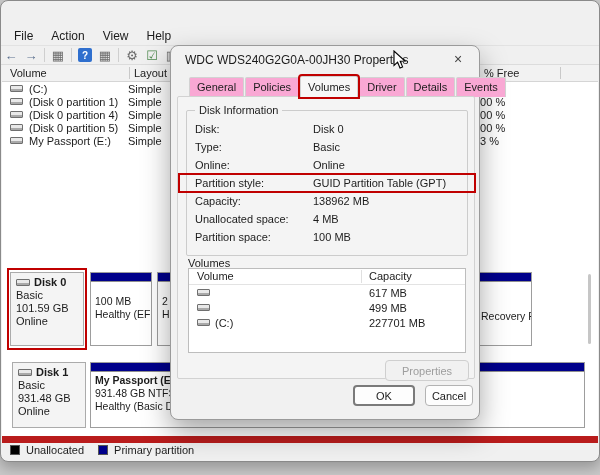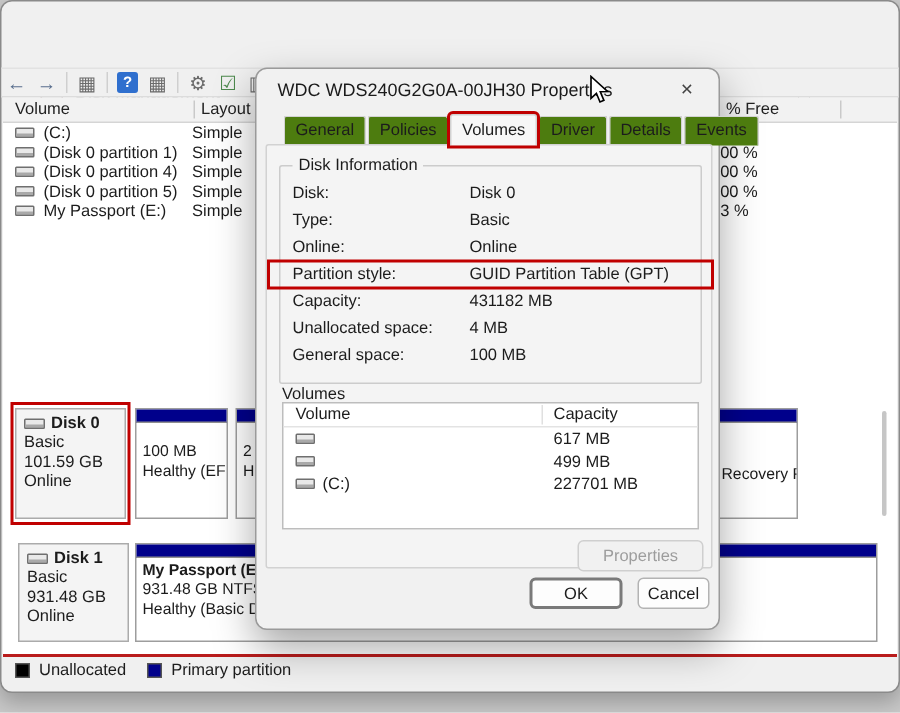--- a/index.html
+++ b/index.html
@@ -51,33 +51,33 @@
   .disk-icon { width:14px; height:7px; background:#e9e9e9; border:1px solid #6f6f6f; border-radius:1px;
                box-shadow:inset 0 -2px 0 #a9a9a9; display:inline-block; }
   .part { position:absolute; background:#ffffff; border:1px solid #9d9d9d; }
   .pband { height:9px; background:#00008B; border-bottom:1px solid #8f8f8f; }
   .ptext { font-size:10.5px; line-height:13px; color:#1c1c1c; padding:2px 0 0 4px; white-space:nowrap; overflow:hidden; }
   .redbox { position:absolute; border:2px solid #C00000; pointer-events:none; }
   .vscroll { position:absolute; width:3px; border-radius:2px; background:#c6c6c6; }
 
   
   .legend { position:absolute; left:1px; right:1px; top:435px; height:20px; background:#f0f0f0;
-            border-top:2px solid #b91c1c; display:flex; align-items:center; padding-left:8px; gap:6px;
+            border-top:7px solid #b91c1c; display:flex; align-items:center; padding-left:8px; gap:6px;
             border-radius:0 0 8px 8px; font-size:11px; color:#1c1c1c; }
   .lgsq { width:10px; height:10px; border:1px solid #555; }
 
   
   .dialog { position:absolute; left:170px; top:45px; width:310px; height:375px; background:#f1f1f1;
             border:1px solid #9a9a9a; border-radius:8px; box-shadow:0 12px 28px rgba(0,0,0,.35); z-index:50; }
   .dtitle { position:absolute; left:14px; top:7px; font-size:12px; color:#1b1b1b; white-space:nowrap; }
   .dclose { position:absolute; right:4px; top:0; width:34px; height:26px; display:flex; align-items:center;
             justify-content:center; font-size:14px; color:#444; }
   .tabs { position:absolute; left:18px; top:30px; height:21px; display:flex; align-items:flex-end; }
   .tab { font-size:11px; color:#1c1c1c; padding:3px 7px 4px 7px; border:1px solid #d2d2d2; border-bottom:none;
-         background:#4d7c0f; margin-right:1px; border-radius:2px 2px 0 0; position:relative; }
+         background:#f9a8d4; margin-right:1px; border-radius:2px 2px 0 0; position:relative; }
   .tab.active { background:#f7f7f7; padding-top:4px; z-index:2; outline:2px solid #C00000; }
   .tabpage { position:absolute; left:6px; top:50px; width:298px; height:283px; background:#f4f4f4;
              border:1px solid #d2d2d2; border-radius:2px; }
   .groupbox { position:absolute; left:8px; top:13px; width:282px; height:146px; border:1px solid #cccccc;
               border-radius:2px; padding-top:9px; }
   .gb-label { position:absolute; left:8px; top:-7px; background:#f4f4f4; padding:0 4px; font-size:11px; color:#1c1c1c; }
   .frow { display:flex; height:18px; align-items:center; padding-left:8px; font-size:11px; color:#1c1c1c; position:relative; }
   .flabel { flex:0 0 118px; }
   .fvalue { flex:1; white-space:nowrap; }
   .frow .redbox { left:-9px; right:-9px; top:-1px; bottom:-1px; }
@@ -108,20 +108,26 @@
     <div class="titlebar">
       <span class="app-icon"></span>
       <span class="wtitle">Disk Management</span>
       <div class="wctrl">
         <span class="wbtn">–</span>
         <span class="wbtn">□</span>
         <span class="wbtn">×</span>
       </div>
     </div>
 
+    <div class="menubar">
+      <span class="menu-item">File</span>
+      <span class="menu-item">Action</span>
+      <span class="menu-item">View</span>
+      <span class="menu-item">Help</span>
+    </div>
 
     <div class="toolbar">
       <span class="tbicon" style="font-weight:bold;">←</span>
       <span class="tbicon" style="font-weight:bold;">→</span>
       <span class="tbsep"></span>
       <span class="tbicon gray">▦</span>
       <span class="tbsep"></span>
       <span class="helpbox">?</span>
       <span class="tbicon gray">▦</span>
       <span class="tbsep"></span>
@@ -260,28 +266,28 @@
             <span class="flabel">Online:</span>
             <span class="fvalue">Online</span>
           </div>
         <div class="frow">
           <span class="flabel">Partition style:</span>
           <span class="fvalue">GUID Partition Table (GPT)</span>
           <span class="redbox"></span>
         </div>
         <div class="frow">
             <span class="flabel">Capacity:</span>
-            <span class="fvalue">431182 MB</span>
+            <span class="fvalue">138962 MB</span>
           </div>
         <div class="frow">
             <span class="flabel">Unallocated space:</span>
             <span class="fvalue">4 MB</span>
           </div>
         <div class="frow">
-            <span class="flabel">General space:</span>
+            <span class="flabel">Partition space:</span>
             <span class="fvalue">100 MB</span>
           </div>
       </div>
 
       <span class="vols-label" style="left:10px; top:160px;">Volumes</span>
 
       <div class="volstable">
         <div class="vt-head">
           <span class="vh1">Volume</span>
           <span class="vh2">Capacity</span>

